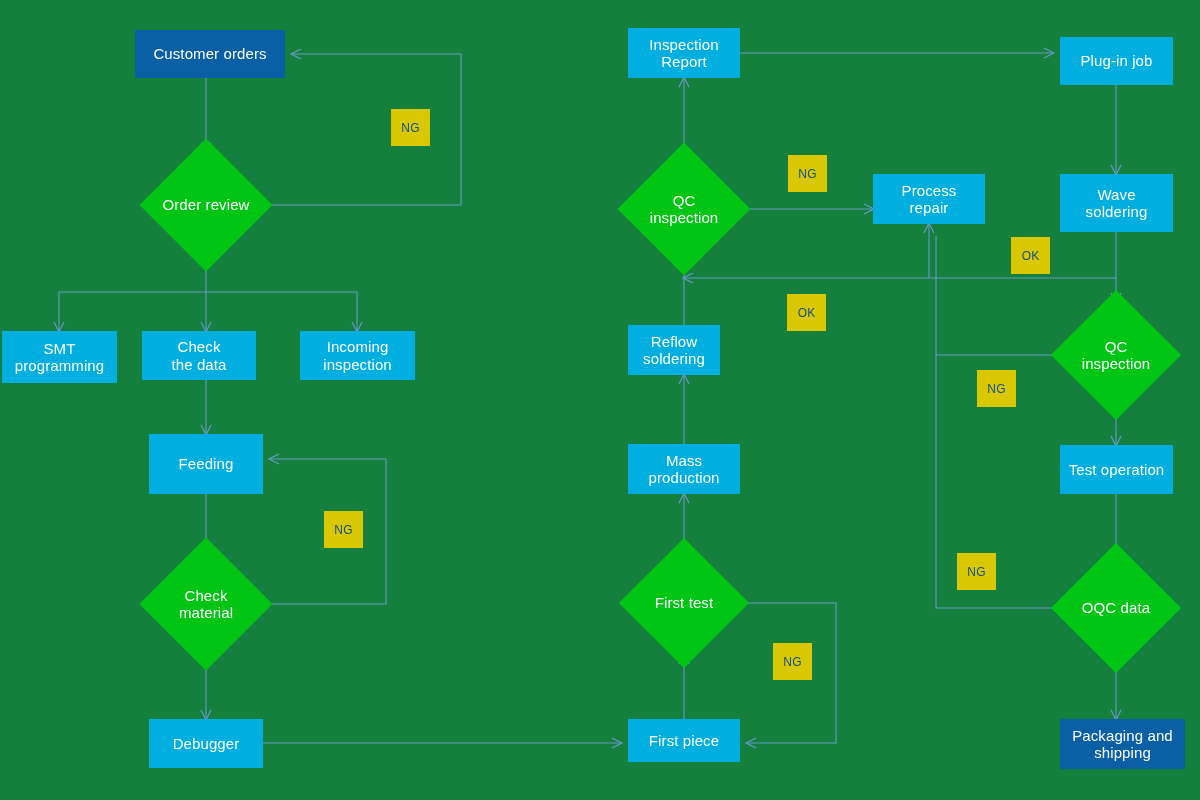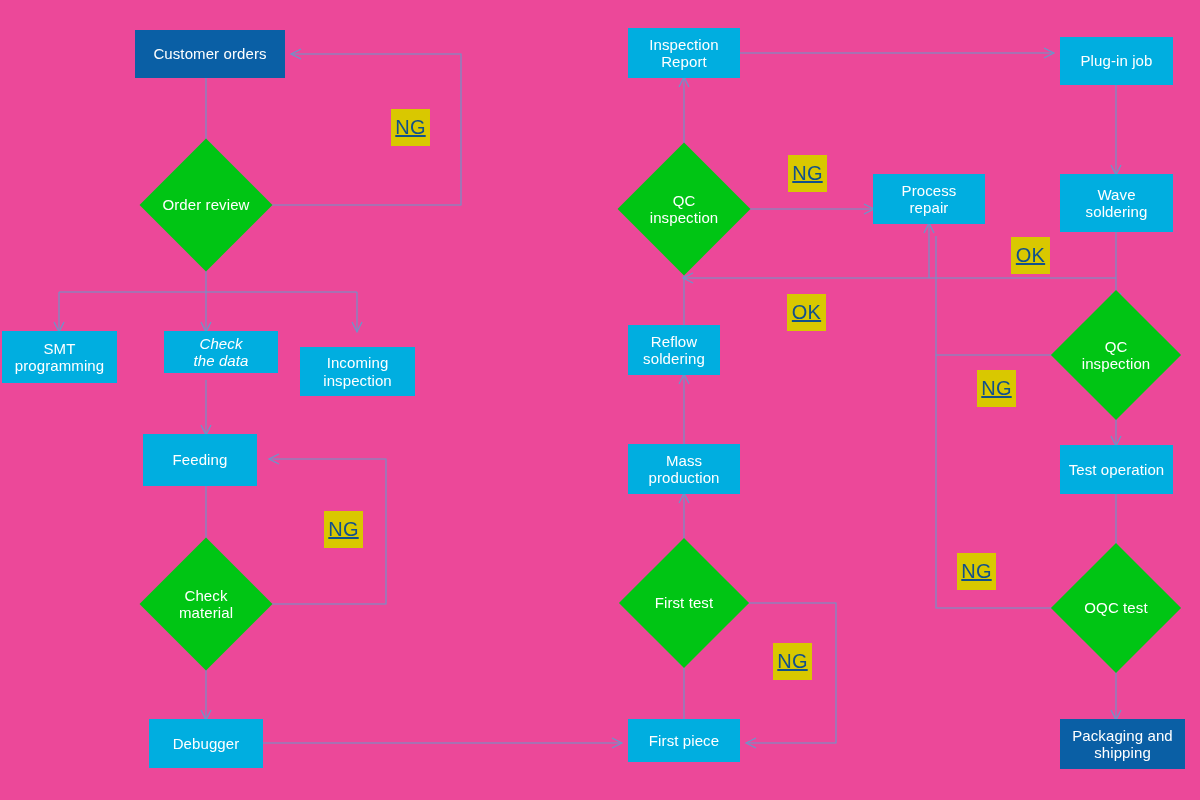--- a/index.html
+++ b/index.html
@@ -5,21 +5,21 @@
 <style>
   html,body{margin:0;padding:0;background:#ffffff;}
   body{
     font-family:"Liberation Sans","DejaVu Sans",sans-serif;
     -webkit-font-smoothing:antialiased;
   }
   #canvas{
     position:relative;
     width:1200px;
     height:800px;
-    background:#ec4899;
+    background:#15803d;
     overflow:hidden;
   }
   #wires{
     position:absolute;
     left:0;top:0;
     width:1200px;height:800px;
     pointer-events:none;
   }
   .node{
     position:absolute;
@@ -64,27 +64,26 @@
     font-size:15px;
     line-height:1.15;
     text-align:center;
     white-space:pre-line;
     letter-spacing:0.1px;
   }
   .badge{
     position:absolute;
     background:#D9C800;
     color:#11508C;
-    font-size:20px;
+    font-size:12px;
     display:flex;
     align-items:center;
     justify-content:center;
     z-index:4;
     letter-spacing:0.2px;
-    text-decoration:underline;
   }
 </style>
 </head>
 <body>
 
 <div id="canvas">
 
   <svg id="wires" viewBox="0 0 1200 800" xmlns="http://www.w3.org/2000/svg">
     <defs>
       <marker id="arw" markerWidth="14" markerHeight="14" refX="11" refY="6" orient="auto" markerUnits="userSpaceOnUse">
@@ -142,29 +141,29 @@
         <span class="nlabel">Customer orders</span>
       </div>
       <div class="decision" style="left: 159px; top: 158px; width: 94px; height: 94px;">
         <div class="dshape"></div>
         <div class="dlabel" style="width: 152.28px;">Order review</div>
       </div>
       <div class="node process" style="left: 2px; top: 331px; width: 115px; height: 52px;">
         <span class="nlabel">SMT
 programming</span>
       </div>
-      <div class="node process" style="left: 164px; top: 331px; width: 114px; height: 42px; font-style: italic;">
+      <div class="node process" style="left: 142px; top: 331px; width: 114px; height: 49px;">
         <span class="nlabel">Check
 the data</span>
       </div>
-      <div class="node process" style="left: 300px; top: 331px; width: 115px; height: 49px; margin-top: 16px;">
+      <div class="node process" style="left: 300px; top: 331px; width: 115px; height: 49px;">
         <span class="nlabel">Incoming
 inspection</span>
       </div>
-      <div class="node process" style="left: 143px; top: 434px; width: 114px; height: 52px;">
+      <div class="node process" style="left: 149px; top: 434px; width: 114px; height: 60px;">
         <span class="nlabel">Feeding</span>
       </div>
       <div class="decision" style="left: 159px; top: 557px; width: 94px; height: 94px;">
         <div class="dshape"></div>
         <div class="dlabel" style="width: 152.28px;">Check material</div>
       </div>
       <div class="node process" style="left: 149px; top: 719px; width: 114px; height: 49px;">
         <span class="nlabel">Debugger</span>
       </div>
       <div class="node process" style="left: 628px; top: 28px; width: 112px; height: 50px;">
@@ -204,21 +203,21 @@
       </div>
       <div class="decision" style="left: 1070px; top: 309px; width: 92px; height: 92px;">
         <div class="dshape"></div>
         <div class="dlabel" style="width: 149.04px;">QC inspection</div>
       </div>
       <div class="node process" style="left: 1060px; top: 445px; width: 113px; height: 49px;">
         <span class="nlabel">Test operation</span>
       </div>
       <div class="decision" style="left: 1070px; top: 562px; width: 92px; height: 92px;">
         <div class="dshape"></div>
-        <div class="dlabel" style="width: 149.04px;">OQC test</div>
+        <div class="dlabel" style="width: 149.04px;">OQC data</div>
       </div>
       <div class="node terminal" style="left: 1060px; top: 719px; width: 125px; height: 50px;">
         <span class="nlabel">Packaging and
 shipping</span>
       </div>
     </div>
   <div id="badges-layer">
       <div class="badge" style="left: 391px; top: 109px; width: 39px; height: 37px;">NG</div>
       <div class="badge" style="left: 324px; top: 511px; width: 39px; height: 37px;">NG</div>
       <div class="badge" style="left: 788px; top: 155px; width: 39px; height: 37px;">NG</div>

